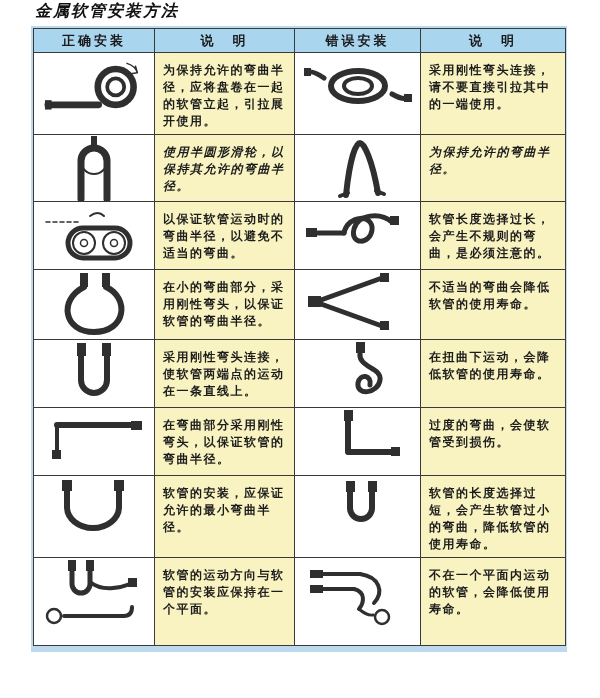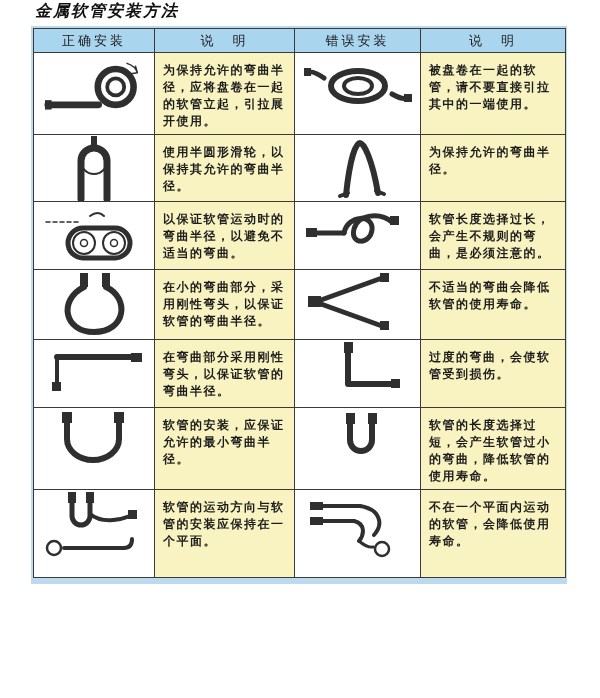--- a/index.html
+++ b/index.html
@@ -24,21 +24,21 @@
     border-collapse:collapse;width:100%;table-layout:fixed;
     background:#fff;
   }
   table.main th, table.main td{
     border:1px solid #3a3a3a;box-sizing:border-box;
     vertical-align:top;padding:0;overflow:hidden;
   }
   table.main th{
     background:var(--header-blue);
     height:24px;vertical-align:middle;
-    font-size:13px;font-weight:normal;color:#1a1a1a;
+    font-size:13px;font-weight:bold;color:#1a1a1a;
     letter-spacing:3px;text-align:center;
   }
   td.cell-img{background:#ffffff;vertical-align:middle;text-align:center;}
   td.cell-txt{background:var(--desc-yellow);}
   .desc{
     padding:9px 7px 4px 8px;
     font-size:12px;font-weight:bold;color:#1c1c1c;
     line-height:17px;letter-spacing:1.5px;text-align:left;
   }
   .fig{display:flex;align-items:center;justify-content:center;width:100%;height:100%;}
@@ -87,24 +87,24 @@
    <ellipse style="fill:none;stroke:#2f2f2f;stroke-linecap:round;stroke-linejoin:round;stroke-width:6" cx="56" cy="33" rx="27" ry="15"></ellipse>
    <ellipse style="fill:none;stroke:#2f2f2f;stroke-linecap:round;stroke-linejoin:round;stroke-width:4" cx="56" cy="33" rx="14" ry="8"></ellipse>
    <path style="fill:none;stroke:#2f2f2f;stroke-linecap:round;stroke-linejoin:round;stroke-width:5" d="M22 25 Q12 18 7 19"></path>
                   <rect style="fill:#2f2f2f;stroke:none;" x="2" y="15" width="7" height="8"></rect>
    <path style="fill:none;stroke:#2f2f2f;stroke-linecap:round;stroke-linejoin:round;stroke-width:5" d="M90 41 Q100 47 106 45"></path>
                   <rect style="fill:#2f2f2f;stroke:none;" x="102" y="41" width="8" height="8"></rect>
                 </svg>
               </div>
             </td>
             <td class="cell-txt">
-              <div class="desc">被盘卷在一起的软管，请不要直接引拉其中的一端使用。</div>
-            </td>
-          </tr>
-          <tr style="height: 64px;">
+              <div class="desc">采用刚性弯头连接，请不要直接引拉其中的一端使用。</div>
+            </td>
+          </tr>
+          <tr style="height: 64px; font-style: italic;">
             <td class="cell-img">
               <div class="fig">
                 <svg width="100" height="66" viewBox="0 0 100 66">
    <rect style="fill:#2f2f2f;stroke:none;" x="47" y="1" width="6" height="11"></rect>
    <circle style="fill:none;stroke:#2f2f2f;stroke-linecap:round;stroke-linejoin:round;stroke-width:2" cx="50" cy="26" r="13"></circle>
    <path style="fill:none;stroke:#2f2f2f;stroke-linecap:round;stroke-linejoin:round;stroke-width:7" d="M37 64 V26 A13 13 0 0 1 63 26 V64"></path>
                 </svg>
               </div>
             </td>
             <td class="cell-txt">
@@ -177,20 +177,45 @@
                 </svg>
               </div>
             </td>
             <td class="cell-txt">
               <div class="desc">不适当的弯曲会降低软管的使用寿命。</div>
             </td>
           </tr>
           <tr style="height: 68px;">
             <td class="cell-img">
               <div class="fig">
+                <svg width="100" height="62" viewBox="0 0 100 62">
+   <rect style="fill:#2f2f2f;stroke:none;" x="33" y="3" width="9" height="13"></rect>
+                  <rect style="fill:#2f2f2f;stroke:none;" x="58" y="3" width="9" height="13"></rect>
+   <path style="fill:none;stroke:#2f2f2f;stroke-linecap:round;stroke-linejoin:round;stroke-width:6" d="M37 16 V40 A13 13 0 0 0 63 40 V16"></path>
+                </svg>
+              </div>
+            </td>
+            <td class="cell-txt">
+              <div class="desc">采用刚性弯头连接，使软管两端点的运动在一条直线上。</div>
+            </td>
+            <td class="cell-img">
+              <div class="fig">
+                <svg width="92" height="62" viewBox="0 0 92 62">
+   <rect style="fill:#2f2f2f;stroke:none;" x="44" y="2" width="9" height="11"></rect>
+   <path style="fill:none;stroke:#2f2f2f;stroke-linecap:round;stroke-linejoin:round;stroke-width:5" d="M48 13 C46 28 70 27 68 40 C66 54 44 56 46 43 C48 33 60 35 58 45"></path>
+                </svg>
+              </div>
+            </td>
+            <td class="cell-txt">
+              <div class="desc">在扭曲下运动，会降低软管的使用寿命。</div>
+            </td>
+          </tr>
+          <tr style="height: 68px;">
+            <td class="cell-img">
+              <div class="fig">
                 <svg width="110" height="58" viewBox="0 0 110 58">
    <rect style="fill:#2f2f2f;stroke:none;" x="92" y="13" width="11" height="9"></rect>
    <path style="fill:none;stroke:#2f2f2f;stroke-linecap:round;stroke-linejoin:round;stroke-width:6" d="M18 17 H92"></path>
    <path style="fill:none;stroke:#2f2f2f;stroke-linecap:round;stroke-linejoin:round;stroke-width:4" d="M18 17 V42"></path>
    <rect style="fill:#2f2f2f;stroke:none;" x="13" y="42" width="9" height="9"></rect>
                 </svg>
               </div>
             </td>
             <td class="cell-txt">
               <div class="desc">在弯曲部分采用刚性弯头，以保证软管的弯曲半径。</div>

